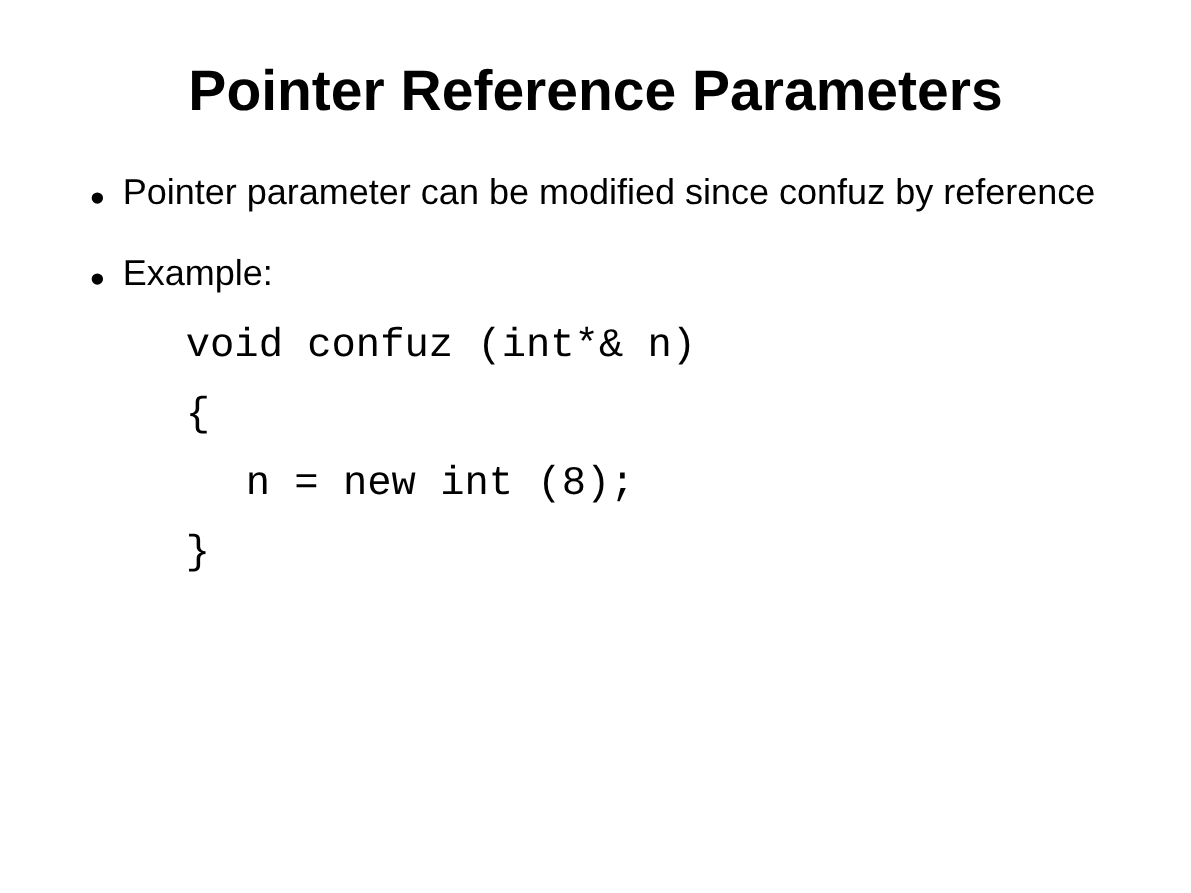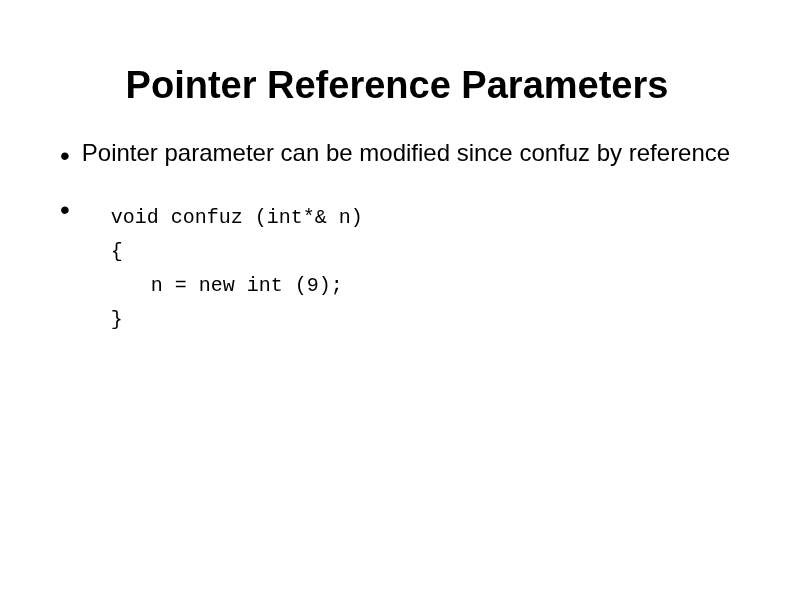--- a/index.html
+++ b/index.html
@@ -25,21 +25,20 @@
       flex-direction: column;
       gap: 0;
     }
 
     .slide-title {
       font-size: 38px;
       font-weight: bold;
       color: #000000;
       margin-bottom: 30px;
       text-align: center;
-      margin-top: 24px;
     }
 
     .bullet-list {
       list-style: none;
       display: flex;
       flex-direction: column;
       gap: 18px;
     }
 
     .bullet-item {
@@ -57,25 +56,25 @@
       flex-shrink: 0;
       margin-top: 2px;
     }
 
     .bullet-text {
       flex: 1;
     }
 
     .code-block {
       font-family: 'Courier New', Courier, monospace;
-      font-size: 20px;
+      font-size: 27px;
       color: #000000;
       background: #ffffff;
       margin-top: 10px;
-      margin-left: 29px;
+      margin-left: 42px;
       line-height: 1.7;
     }
 
     .code-line {
       display: block;
       white-space: pre;
     }
 
     .indent-1 {
       padding-left: 40px;
@@ -91,24 +90,25 @@
   <ul class="bullet-list">
 
     <li class="bullet-item">
       <span class="bullet-dot">•</span>
       <span class="bullet-text">Pointer parameter can be modified since confuz by reference</span>
     </li>
 
     <li class="bullet-item">
       <span class="bullet-dot">•</span>
       <div style="flex:1;">
+        <span class="bullet-text">Example:</span>
 
         <div class="code-block">
           <span class="code-line">void confuz (int*&amp; n)</span>
           <span class="code-line">{</span>
-          <span class="code-line indent-1">n = new int (9);</span>
+          <span class="code-line indent-1">n = new int (8);</span>
           <span class="code-line">}</span>
         </div>
       </div>
     </li>
 
   </ul>
 </div>
 
 </body></html>

